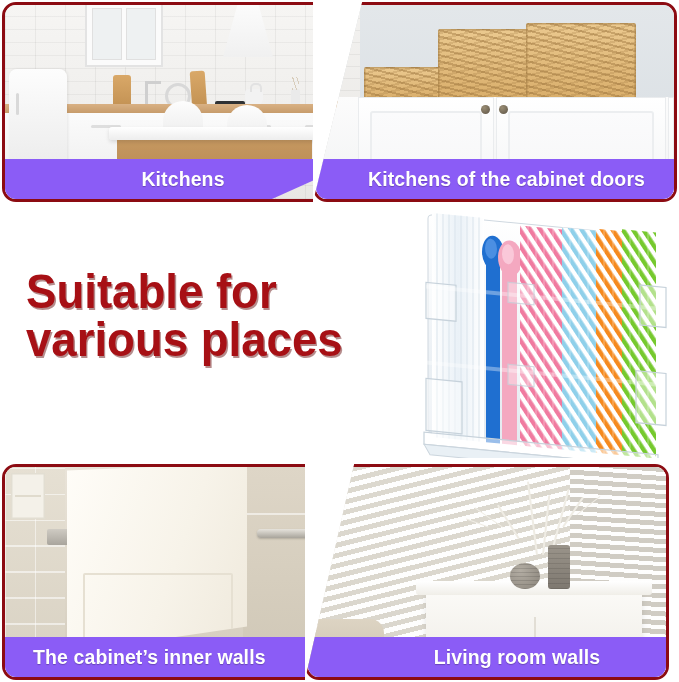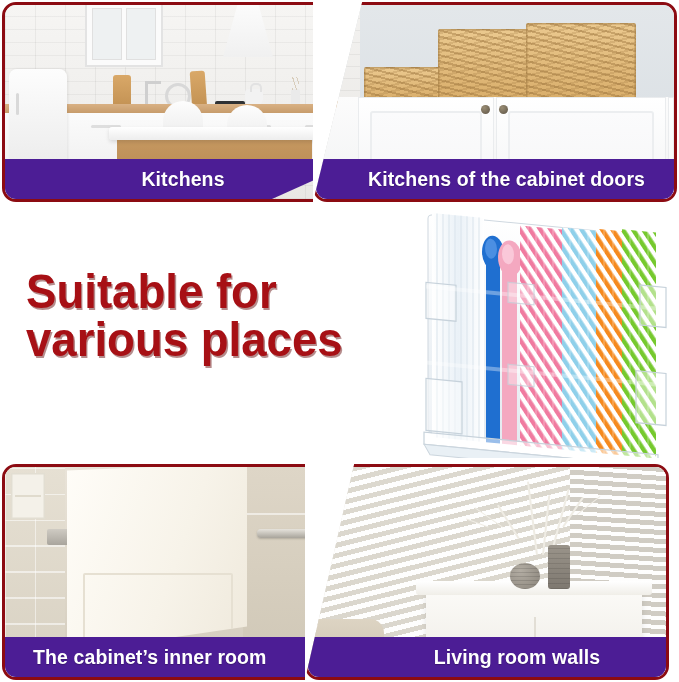--- a/index.html
+++ b/index.html
@@ -11,21 +11,21 @@
   .stage{position:absolute;inset:0;width:679px;height:682px;background:#fff;}
 
   
   .panel{position:absolute;overflow:hidden;background:#fff;}
   .panel .frame{position:absolute;inset:0;border:3px solid #8c0b12;border-radius:14px;overflow:hidden;background:#e9e9e9;}
   .photo{position:absolute;inset:0;overflow:hidden;}
 
   
   .caption{
     position:absolute;left:0;right:0;bottom:0;height:40px;
-    background:#4c1d95;color:#ffffff;
+    background:#8b5cf6;color:#ffffff;
     display:flex;align-items:center;justify-content:center;
     font-weight:bold;font-size:19.5px;letter-spacing:.1px;
     text-shadow:0 1px 1px rgba(0,0,0,.25);
     white-space:nowrap;
   }
   .caption.left{justify-content:flex-start;padding-left:28px;}
   .caption.right{justify-content:flex-start;padding-left:52px;}
 
   
   #panel-kitchens{left:2px;top:2px;width:362px;height:200px;}
@@ -338,21 +338,21 @@
         <div class="iw-tile"></div>
         <div class="iw-shelf"></div>
         <div class="iw-panelR"></div>
         <div class="iw-seam"></div>
         <div class="iw-handle"></div>
         <div class="iw-hinge"></div>
         <div class="iw-door">
             <i></i>
           </div>
       </div>
-      <div class="caption left">The cabinet’s inner room</div>
+      <div class="caption left">The cabinet’s inner walls</div>
     </div>
   </div>
 
   <div class="panel" id="panel-living-room">
     <div class="frame">
       <div class="photo">
         <div class="lr-bg"></div>
         <div class="lr-corner"></div>
         <div class="lr-branch">
           <b style="left:84px;top:26px;width:2.4px;height:60px;transform:rotate(6deg)"></b>

